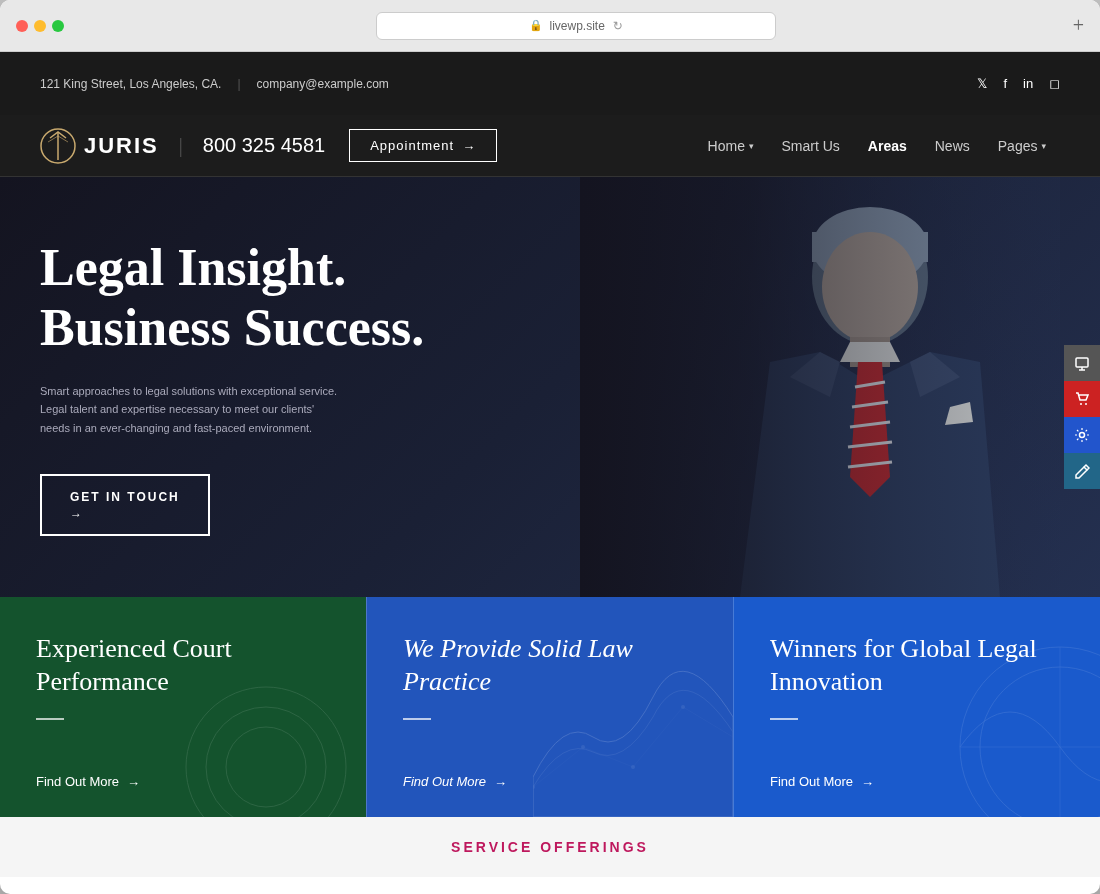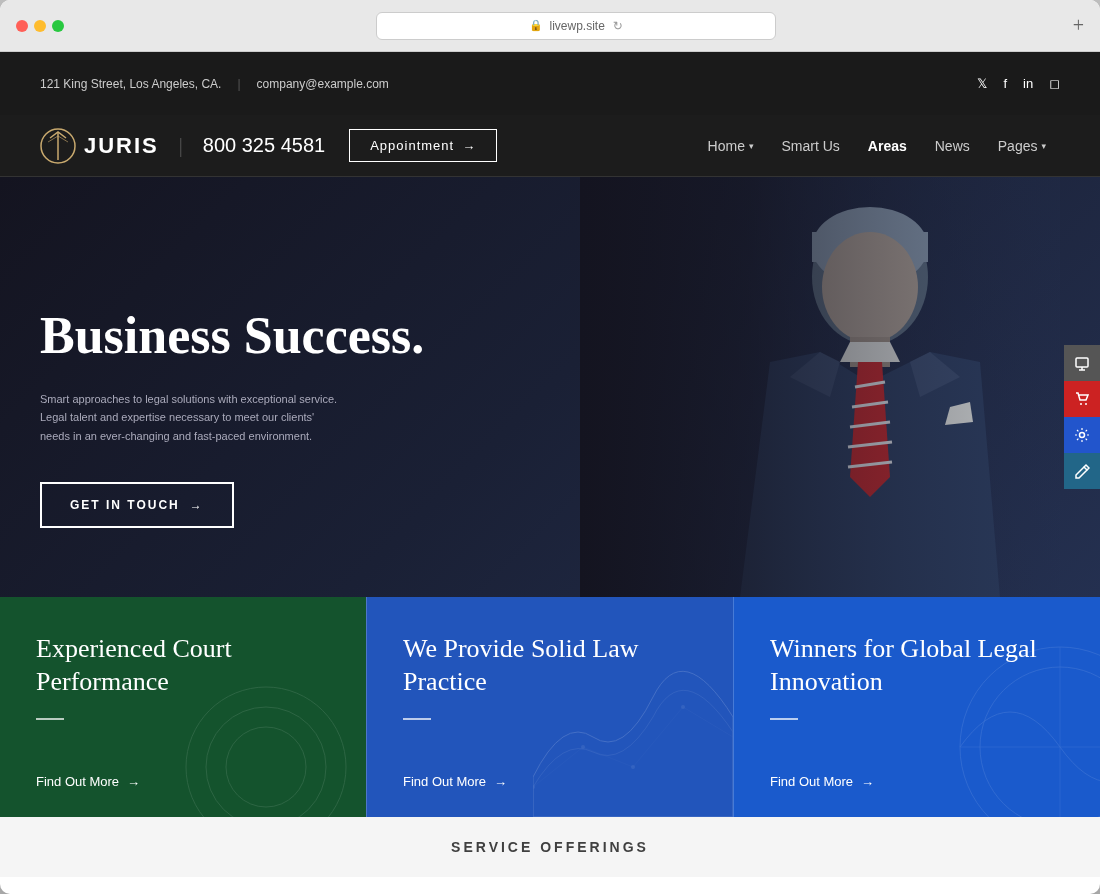--- a/index.html
+++ b/index.html
@@ -222,22 +222,23 @@
       background: transparent;
       border: 2px solid #fff;
       color: #fff;
       padding: 14px 28px;
       font-family: sans-serif;
       font-size: 12px;
       letter-spacing: 2px;
       cursor: pointer;
       display: inline-flex;
       align-items: flex-start;
-      gap: 10px;
+      gap: 2px;
       font-weight: bold;
+      flex-direction: column;
     }
     .tool-btn {
       width: 36px;
       height: 36px;
       display: flex;
       align-items: center;
       justify-content: center;
       font-size: 14px;
       color: #fff;
       cursor: pointer;
@@ -297,21 +298,21 @@
       display: flex;
       align-items: center;
       justify-content: center;
       flex-shrink: 0;
     }
     .service-label {
       font-family: sans-serif;
       font-size: 14px;
       font-weight: bold;
       letter-spacing: 3px;
-      color: #404040;
+      color: #be185d;
     }
 
     
     .scroll-indicator {
       position: absolute;
       right: 14px;
       top: 50%;
       transform: translateY(-50%);
       display: flex;
       flex-direction: column;
@@ -443,21 +444,21 @@
           <line x1="268" y1="290" x2="312" y2="285" stroke="#eee" stroke-width="3"></line>
 
           <path d="M370 230 L390 225 L393 245 L365 248 Z" fill="#e8e8e0"></path>
 
           <rect x="0" y="0" width="480" height="420" fill="url(#personGrad)"></rect>
         </svg>
       </div>
 
       <div class="hero-content">
         <h1 class="hero-title">
-          <br>
+          <span>Legal Insight.</span><br>
           <span>Business Success.</span>
         </h1>
         <p class="hero-subtitle">Smart approaches to legal solutions with exceptional service. Legal talent and expertise necessary to meet our clients' needs in an ever-changing and fast-paced environment.</p>
         <button class="get-in-touch-btn">
           <span>GET IN TOUCH</span>
           <span>→</span>
         </button>
       </div>
 
       <div class="scroll-indicator">
@@ -506,21 +507,21 @@
             </svg>
         </div>
         <h3 class="feature-card-title">Experienced Court Performance</h3>
         <div class="feature-card-divider"></div>
         <div class="feature-card-link">
           <span>Find Out More</span>
           <span>→</span>
         </div>
       </div>
 
-      <div class="feature-card card-blue-mid" style="border-left:1px solid rgba(255,255,255,0.2);">
+      <div class="feature-card card-blue-mid" style="border-left:1px solid rgba(255,255,255,0.2);font-style:italic;">
         <div style="position:absolute; bottom:0; right:0; width:200px; height:180px; opacity:0.15;">
           <svg viewBox="0 0 200 180" width="200" height="180">
             <path d="M0 140 Q30 80 60 100 Q90 120 120 60 Q150 0 200 80 L200 180 L0 180 Z" fill="none" stroke="white" stroke-width="1"></path>
             <path d="M0 150 Q30 100 60 115 Q90 130 120 80 Q150 20 200 95 L200 180 L0 180 Z" fill="none" stroke="white" stroke-width="1" opacity="0.5"></path>
             <line x1="0" y1="150" x2="50" y2="110" stroke="white" stroke-width="0.5" opacity="0.3"></line>
             <line x1="50" y1="110" x2="100" y2="130" stroke="white" stroke-width="0.5" opacity="0.3"></line>
             <line x1="100" y1="130" x2="150" y2="70" stroke="white" stroke-width="0.5" opacity="0.3"></line>
             <line x1="150" y1="70" x2="200" y2="100" stroke="white" stroke-width="0.5" opacity="0.3"></line>
             <circle cx="50" cy="110" r="2" fill="white" opacity="0.5"></circle>
             <circle cx="100" cy="130" r="2" fill="white" opacity="0.5"></circle>

